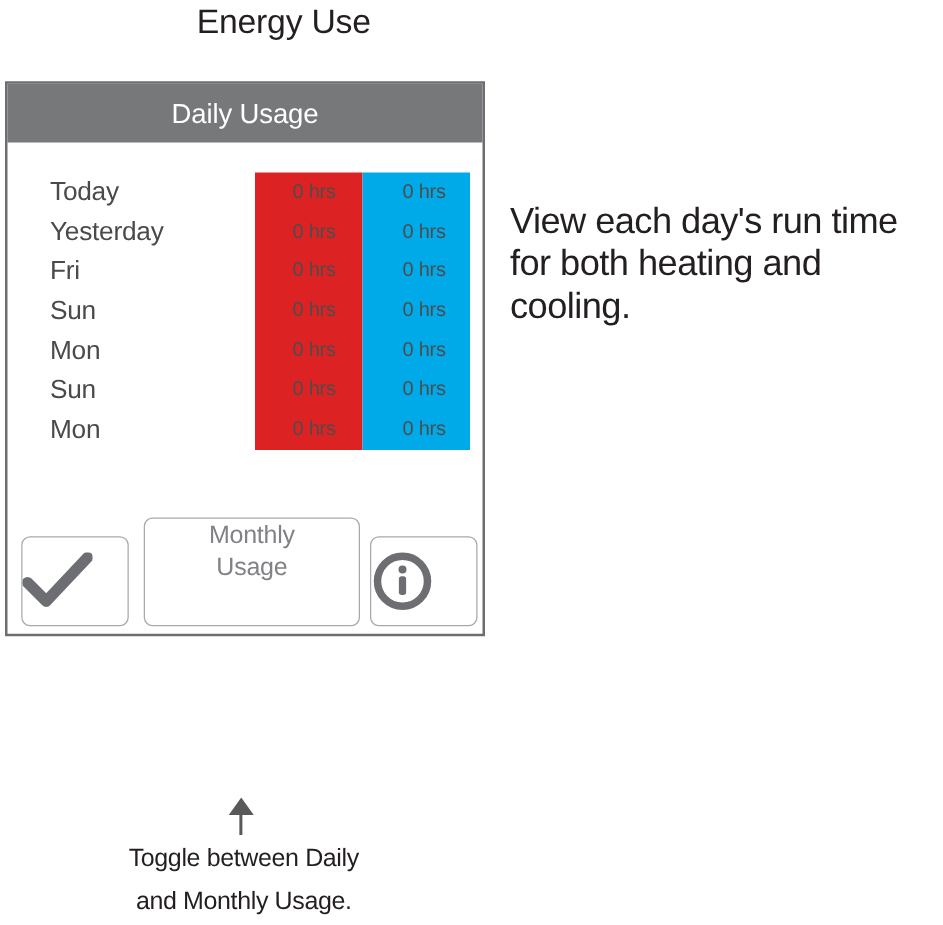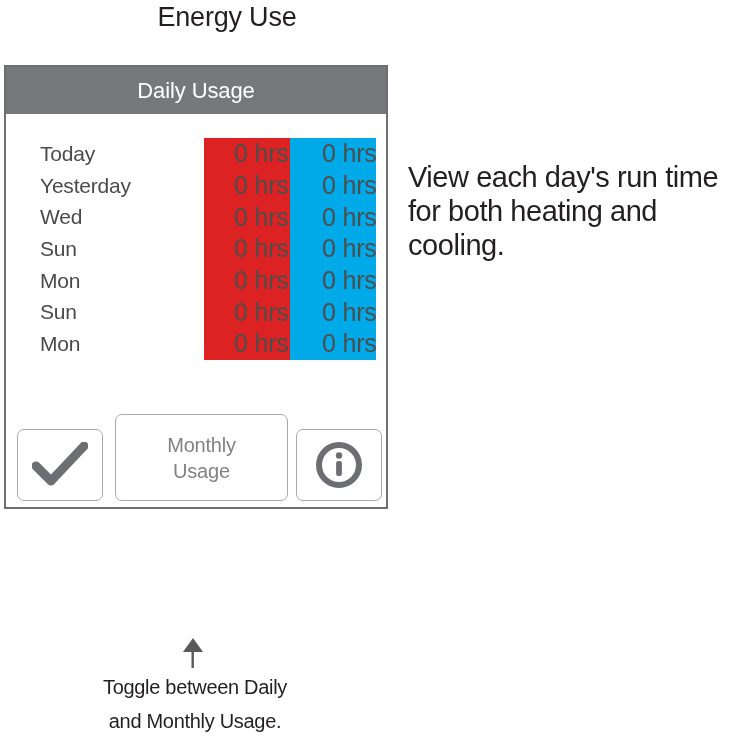--- a/index.html
+++ b/index.html
@@ -92,21 +92,21 @@
   }
   .day-label {
     position: absolute;
     left: 14px;
     font-size: 21px;
     color: #4a4a49;
     letter-spacing: -0.2px;
   }
   .cell-heat, .cell-cool {
     position: absolute;
-    font-size: 25px;
+    font-size: 16px;
     color: #4d4d4d;
     letter-spacing: -0.2px;
   }
   .cell-heat { left: 208px; }
   .cell-cool { left: 296px; }
 
   
   #button-bar {
     position: absolute;
     left: 0;
@@ -115,21 +115,20 @@
     height: 94px;
   }
   .btn {
     position: absolute;
     box-sizing: border-box;
     border: 1.5px solid #a7a9ac;
     border-radius: 7px;
     background: #ffffff;
     display: flex;
     align-items: center;
-    justify-content: center;
   }
   #check-button {
     left: 11px;
     top: 22px;
     width: 86px;
     height: 72px;
   }
   #monthly-usage-button {
     left: 109px;
     top: 7px;
@@ -205,21 +204,21 @@
         <span class="cell-cool">0 hrs</span>
       </div>
 
       <div class="usage-row">
         <span class="day-label">Yesterday</span>
         <span class="cell-heat">0 hrs</span>
         <span class="cell-cool">0 hrs</span>
       </div>
 
       <div class="usage-row">
-        <span class="day-label">Wed</span>
+        <span class="day-label">Fri</span>
         <span class="cell-heat">0 hrs</span>
         <span class="cell-cool">0 hrs</span>
       </div>
 
       <div class="usage-row">
         <span class="day-label">Sun</span>
         <span class="cell-heat">0 hrs</span>
         <span class="cell-cool">0 hrs</span>
       </div>
 

